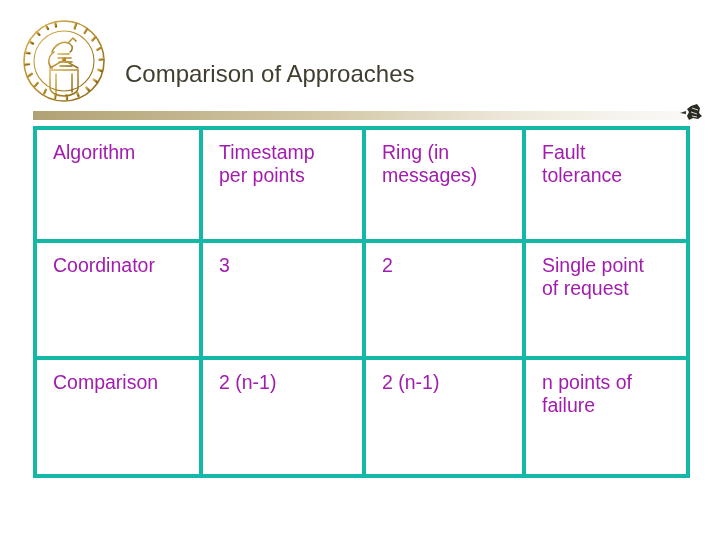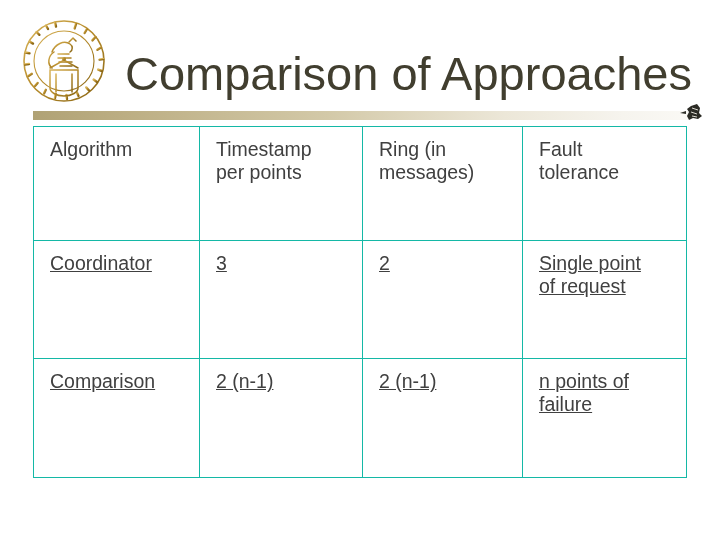--- a/index.html
+++ b/index.html
@@ -34,21 +34,21 @@
   .logo svg { display: block; width: 100%; height: 100%; }
 
   
   .title {
     position: absolute;
     left: 125px;
     top: 48px;
     width: 580px;
     height: 52px;
     line-height: 52px;
-    font-size: 47px;
+    font-size: 24px;
     color: #413e2f;
     white-space: nowrap;
     letter-spacing: 0px;
   }
 
   
   .divider {
     position: absolute;
     left: 33px;
     top: 111px;
@@ -74,30 +74,30 @@
     height: 352px;
   }
   table.cmp {
     border-collapse: collapse;
     table-layout: fixed;
     width: 653px;
     height: 352px;
     background: #ffffff;
   }
   table.cmp td {
-    border: 1px solid #14b8a6;
+    border: 4px solid #14b8a6;
     vertical-align: top;
     padding: 11px 0 0 16px;
     font-size: 19.5px;
     line-height: 23px;
-    color: #404040;
+    color: #a21caf;
     font-family: "Liberation Sans", sans-serif;
   }
   table.cmp tr.header-row td { height: 82px; }
-  table.cmp tr.data-row td { height: 86px; text-decoration: underline; }
+  table.cmp tr.data-row td { height: 86px; }
 
   col.c0 { width: 166px; }
   col.c1 { width: 163px; }
   col.c2 { width: 160px; }
   col.c3 { width: 164px; }
 
   .cell-line { display: block; }
   .inf { font-size: 17px; vertical-align: 2px; }
 </style>
 </head>

